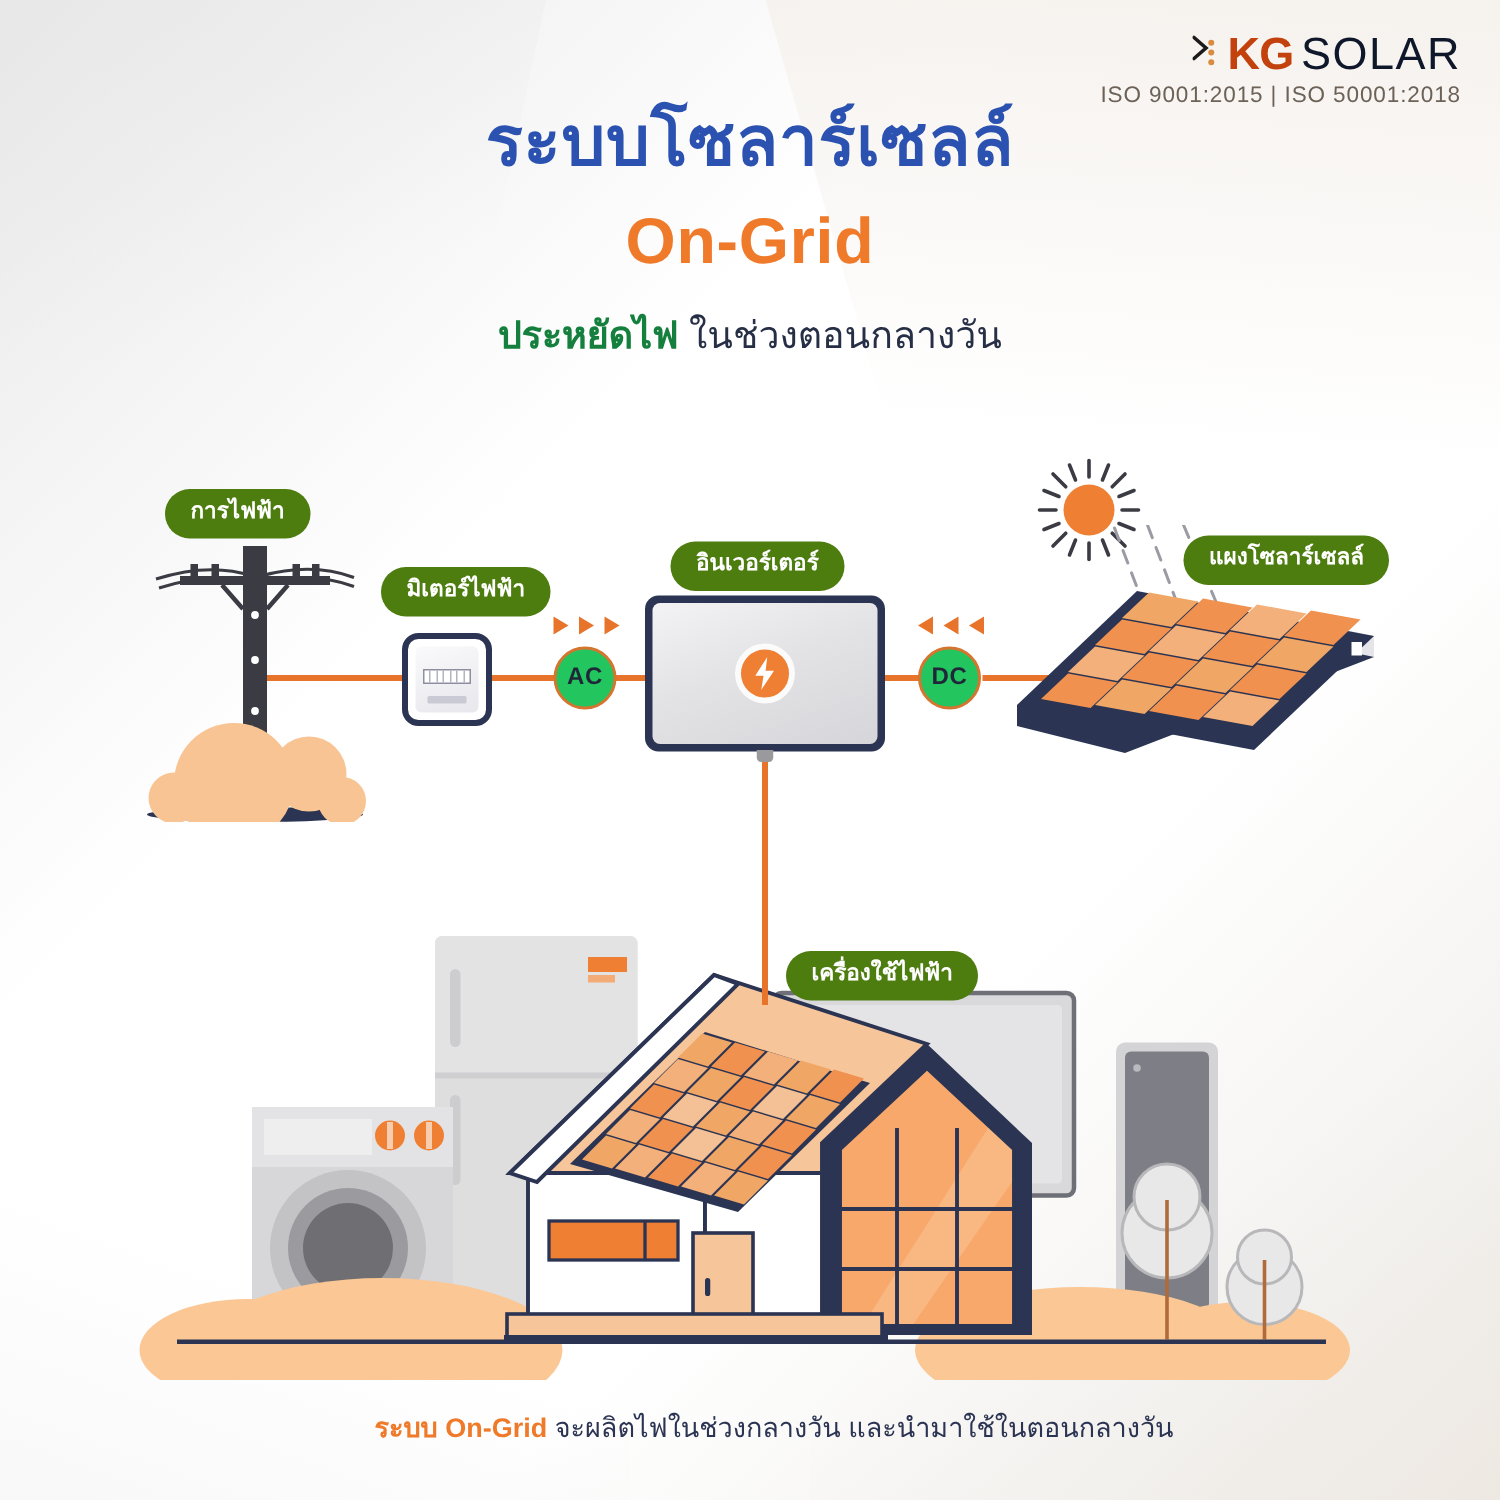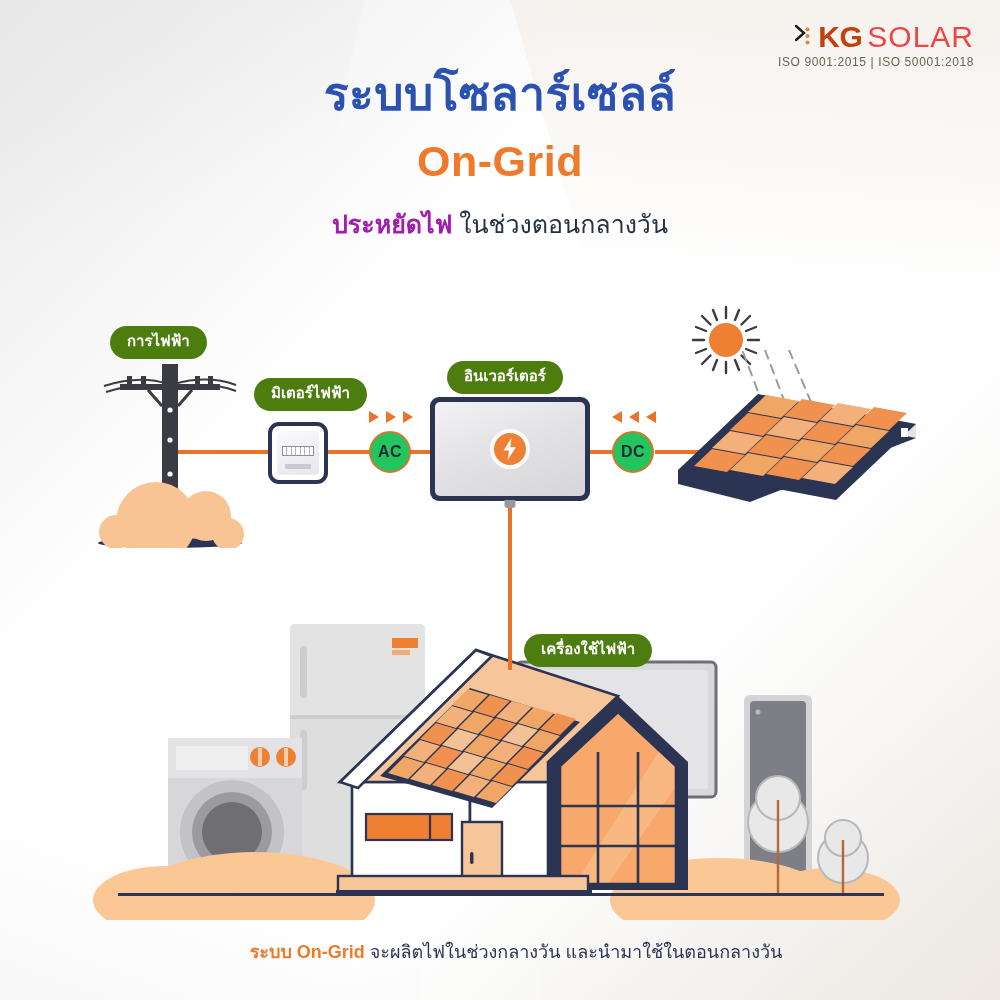--- a/index.html
+++ b/index.html
@@ -46,39 +46,39 @@
     position:absolute; top:22px; right:26px;
     z-index:6; text-align:right; line-height:1;
   }
   #logo .logo-row { display:flex; align-items:center; justify-content:flex-end; }
   #logo .mark { margin-right:3px; display:block; }
   #logo .kg {
     font-size:30px; font-weight:bold; color:#c2410c;
     letter-spacing:-0.5px;
   }
   #logo .solar {
-    font-size:30px; color:#ef4444; letter-spacing:1px; margin-left:5px;
+    font-size:30px; color:#0f172a; letter-spacing:1px; margin-left:5px;
   }
   #logo .iso {
-    font-size:12px; color:#6c6257; letter-spacing:0.6px;
+    font-size:15px; color:#6c6257; letter-spacing:0.6px;
     margin-top:4px; white-space:nowrap;
   }
 
   
   #head { position:absolute; top:66px; left:0; width:1000px; text-align:center; z-index:5; }
   #head .t1 {
     font-size:46px; font-weight:bold; color:#2b52b0;
     letter-spacing:0.5px; line-height:1.22;
   }
   #head .t2 {
     font-size:43px; font-weight:bold; color:#ef7a2a;
     letter-spacing:0.5px; margin-top:14px; line-height:1.2;
   }
   #head .t3 { margin-top:20px; font-size:25px; line-height:1.3; }
-  #head .t3 .o { color:#a21caf; font-weight:bold; }
+  #head .t3 .o { color:#15803d; font-weight:bold; }
   #head .t3 .d { color:#262f45; }
 
   
   #diagram { position:absolute; inset:0; z-index:4; }
 
   .pill {
     position:absolute;
     background:#4d7c0f; color:#ffffff;
     border-radius:22px;
     font-size:15px; font-weight:bold;
@@ -342,20 +342,21 @@
       <path d="M112 36 L130 19 L163 25 L145 42 Z" fill="#f0914f"></path>
       <path d="M148 40 L166 23 L199 29 L181 46 Z" fill="#f3b07a"></path>
       <path d="M184 44 L202 27 L235 33 L217 50 Z" fill="#f0914f"></path>
     </g>
     <rect x="229" y="48" width="7" height="9" fill="#ffffff"></rect>
   </svg>
 
   <div class="pill" style="left:110px; top:326px;">การไฟฟ้า</div>
   <div class="pill" style="left:254px; top:378px;">มิเตอร์ไฟฟ้า</div>
   <div class="pill" style="left:447px; top:361px;">อินเวอร์เตอร์</div>
+  <div class="pill" style="left:789px; top:357px;">แผงโซลาร์เซลล์</div>
   <div class="pill" style="left:524px; top:634px;">เครื่องใช้ไฟฟ้า</div>
 </div>
 
 <svg id="scene" viewBox="0 0 1000 320">
 
   <g>
     <rect x="516" y="62" width="200" height="135" rx="5" fill="#d9d9db" stroke="#6f7077" stroke-width="3"></rect>
     <rect x="524" y="70" width="184" height="119" rx="3" fill="#e4e4e6"></rect>
     <rect x="598" y="197" width="36" height="14" fill="#c9c9cc"></rect>
     <rect x="575" y="209" width="82" height="8" fill="#c0c0c4"></rect>

